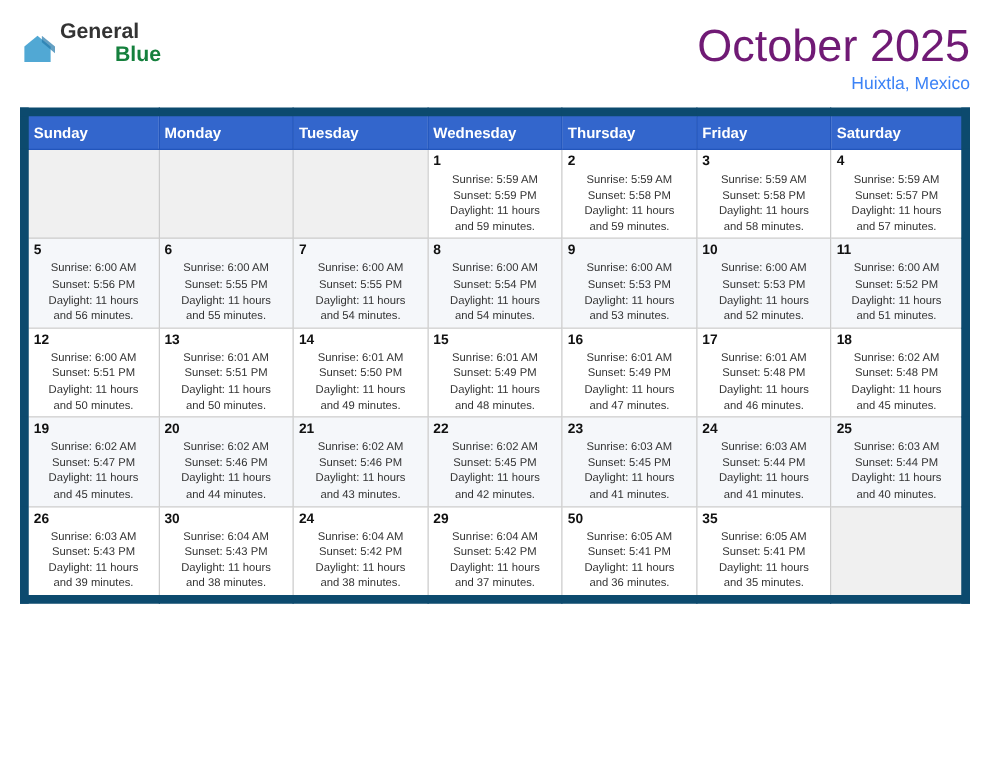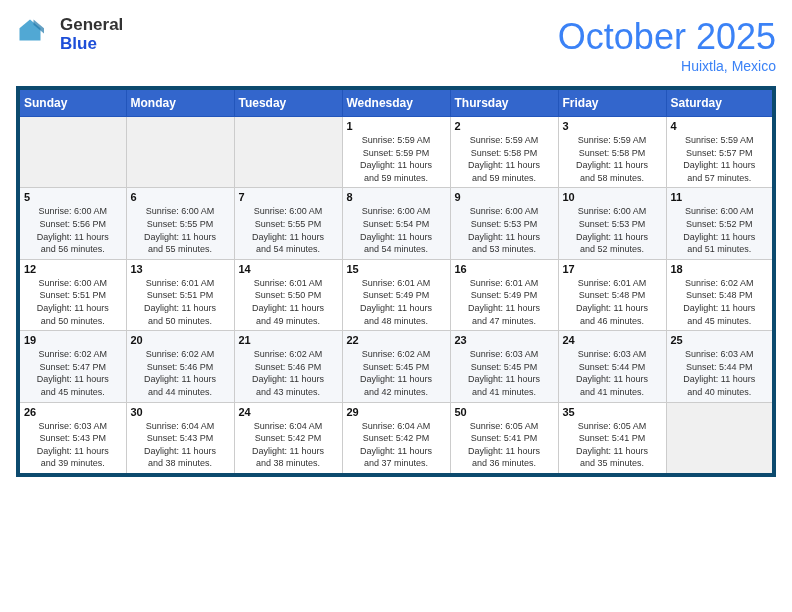--- a/index.html
+++ b/index.html
@@ -11,58 +11,59 @@
       padding: 16px;
     }
     .header {
       display: flex;
       justify-content: space-between;
       align-items: flex-start;
       margin-bottom: 12px;
     }
     .logo {
       display: flex;
-      align-items: flex-start;
-      gap: 16px;
+      align-items: flex-end;
+      gap: 4px;
     }
     .logo-text {
       display: flex;
       flex-direction: column;
       line-height: 1.1;
     }
     .logo-general {
       font-size: 17px;
       font-weight: bold;
       color: #333;
     }
     .logo-blue {
       font-size: 17px;
       font-weight: bold;
-      color: #1d4ed8;
+      color: #15803d;
+      margin-left: 44px;
     }
     .logo-icon {
       width: 28px;
       height: 28px;
     }
     .title-block {
       text-align: right;
     }
     .month-title {
       font-size: 36px;
       font-weight: normal;
-      color: #3b82f6;
+      color: #701a75;
     }
     .location {
       font-size: 14px;
       color: #3b82f6;
     }
     .calendar {
       width: 100%;
       border-collapse: collapse;
-      border: 4px solid #0c4a6e;
+      border: 7px solid #0c4a6e;
     }
     .calendar th {
       background: #3366cc;
       color: #fff;
       font-size: 12px;
       font-weight: bold;
       padding: 6px 4px;
       text-align: left;
       border: 1px solid #2255bb;
     }

